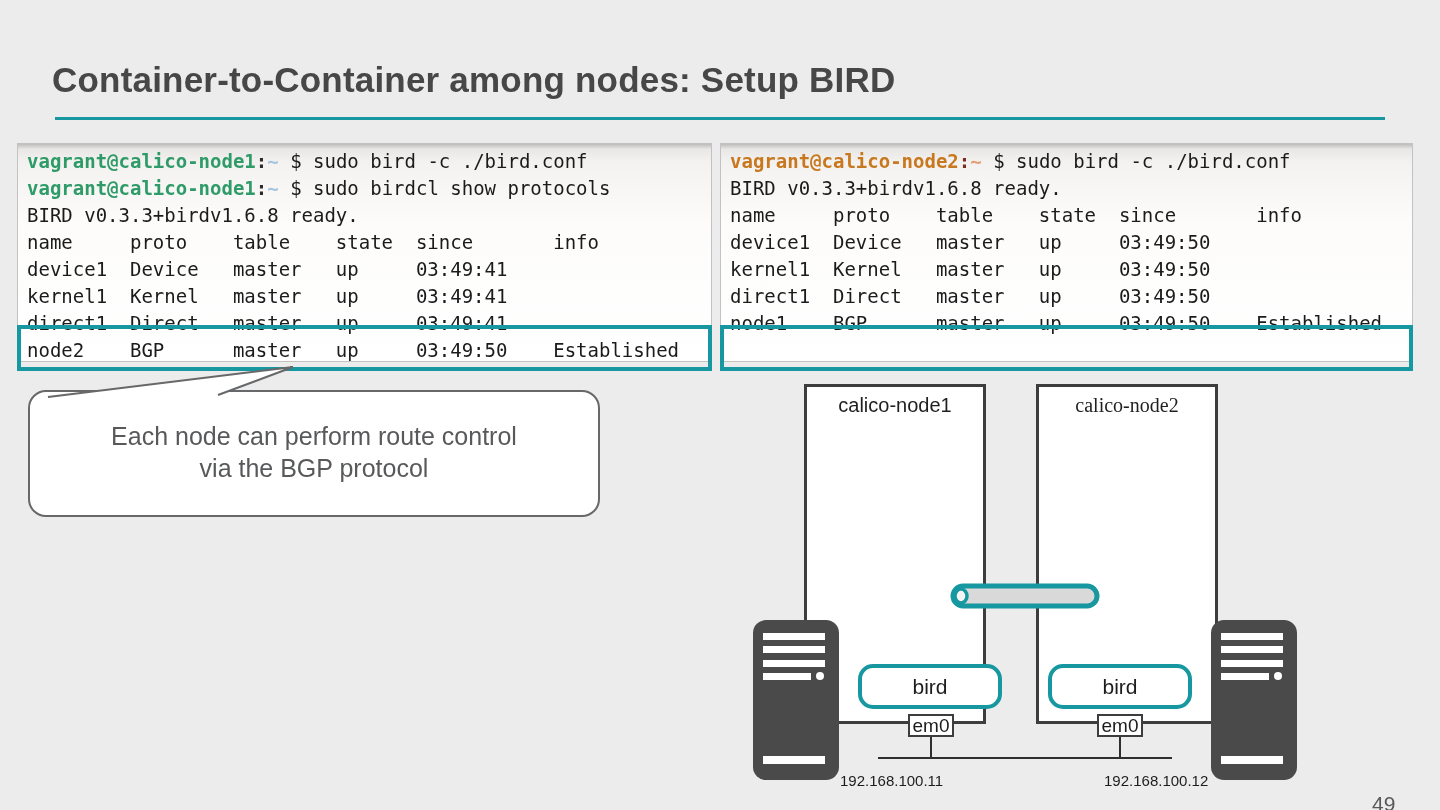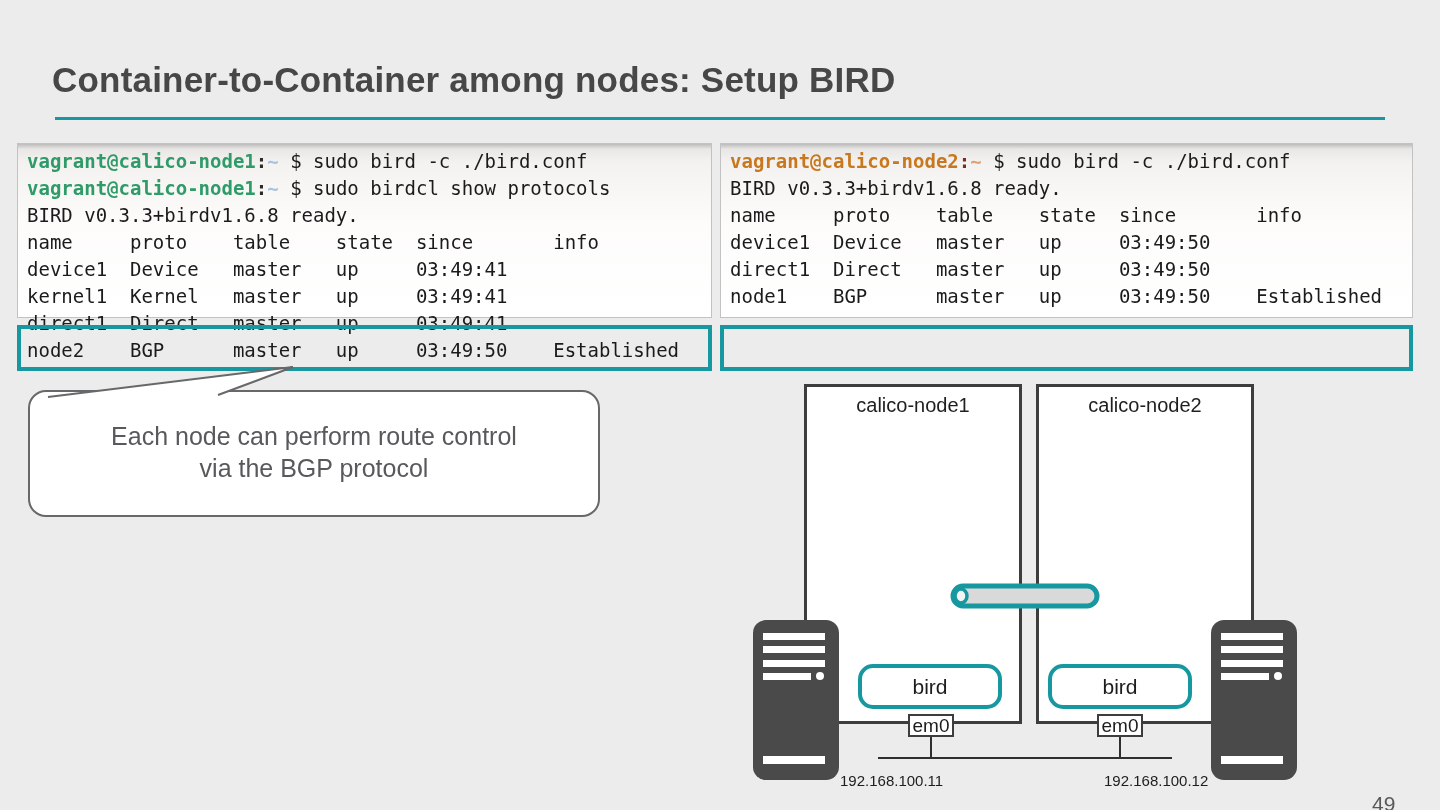--- a/index.html
+++ b/index.html
@@ -16,21 +16,21 @@
   #title {
     left:52px; top:60px; width:1320px;
     font-size:35px; font-weight:bold; color:#474747; letter-spacing:0.2px;
   }
   #title-rule {
     left:55px; top:117px; width:1330px; height:3px; background:#1798a0;
   }
 
   
   .terminal {
-    top:143px; height:175px;
+    top:143px; height:219px;
     background:linear-gradient(180deg,#bcbcbc 0px,#e9e7e5 5px,#f4f2f0 18px,#fdfcfb 80px,#ffffff 100%);
     border:1px solid #c2c2c2;
     padding:4px 0 0 9px;
     position:absolute;
   }
   #terminal-1 { left:17px;  width:695px; }
   #terminal-2 { left:720px; width:693px; }
   .terminal pre {
     font-family:"DejaVu Sans Mono", monospace;
     font-size:19px; line-height:27px; white-space:pre;
@@ -54,25 +54,25 @@
     background:#ffffff; border:2px solid #66686a; border-radius:18px;
   }
   #callout .txt {
     margin-top:28px; text-align:center;
     font-size:25px; line-height:32px; color:#58595b;
   }
   #callout-tail { left:40px; top:362px; width:265px; height:38px; }
 
   
   .node-box {
-    top:384px; width:218px; height:340px;
+    top:384px; width:182px; height:340px;
     background:#ffffff; border:3px solid #3d3d3d;
   }
   #node-box-1 { left:804px; }
-  #node-box-2 { left:1036px; }
+  #node-box-2 { left:1036px;font-family:Liberation Serif, serif; }
   .node-label {
     margin-top:7px; text-align:center;
     font-size:20px; color:#1f1f1f;
   }
   .bird-box {
     top:664px; width:144px; height:45px;
     background:#ffffff; border:4px solid #1798a0; border-radius:15px;
     display:flex; align-items:center; justify-content:center;
     font-size:21px; color:#1d1d1d;
   }
@@ -118,20 +118,21 @@
   <pre>direct1  Direct   master   up     03:49:41</pre>
   <pre>node2    BGP      master   up     03:49:50    Established</pre>
   <div class="hl-box"></div>
 </div>
 
 <div class="terminal t2" id="terminal-2">
   <pre><span class="prompt">vagrant@calico-node2</span><span class="colon">:</span><span class="tilde">~</span><span> $ sudo bird -c ./bird.conf</span></pre>
   <pre>BIRD v0.3.3+birdv1.6.8 ready.</pre>
   <pre>name     proto    table    state  since       info</pre>
   <pre>device1  Device   master   up     03:49:50</pre>
+  <pre>kernel1  Kernel   master   up     03:49:50</pre>
   <pre>direct1  Direct   master   up     03:49:50</pre>
   <pre>node1    BGP      master   up     03:49:50    Established</pre>
   <div class="hl-box"></div>
 </div>
 
 <div class="abs" id="callout">
   <div class="txt">
     <div>Each node can perform route control</div>
     <div>via the BGP protocol</div>
   </div>

